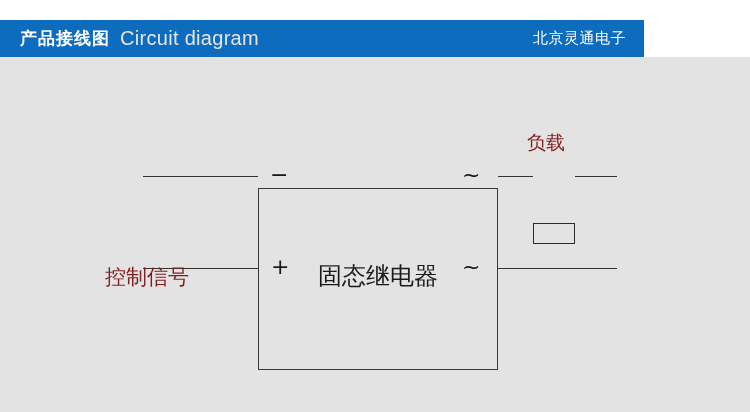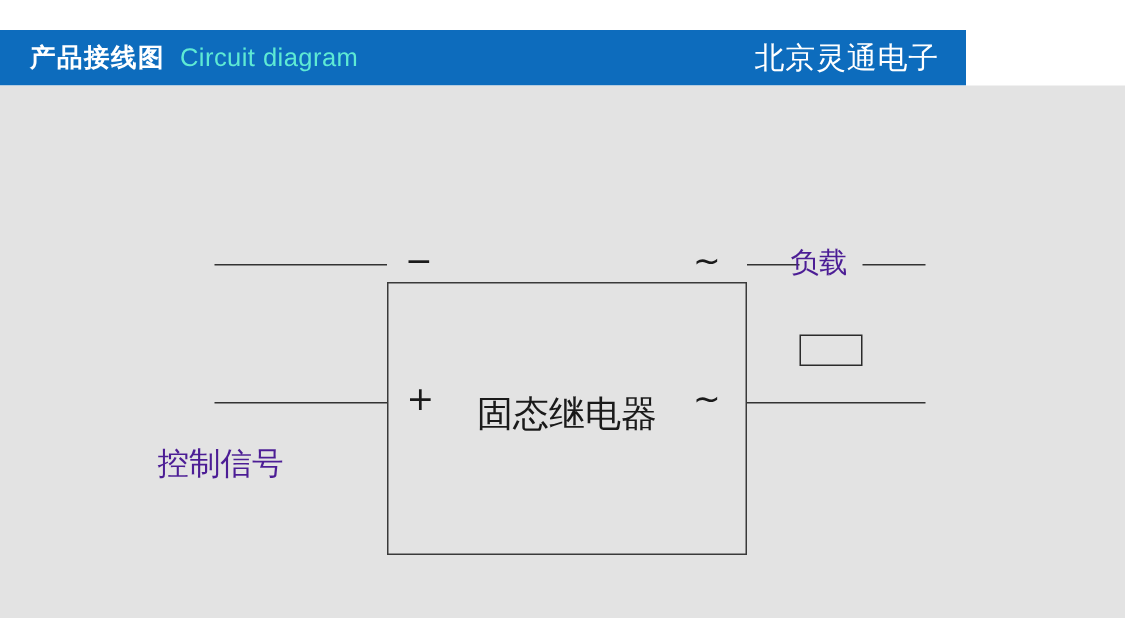--- a/index.html
+++ b/index.html
@@ -42,39 +42,39 @@
     white-space: nowrap;
   }
   .title-cn {
     color: #ffffff;
     font-size: 17px;
     font-weight: bold;
     letter-spacing: 1px;
     font-family: "DejaVu Sans", "Liberation Sans", sans-serif;
   }
   .title-en {
-    color: #5eead4;
-    font-size: 17px;
+    color: #e5e5e5;
+    font-size: 20px;
     font-weight: normal;
     margin-left: 10px;
     letter-spacing: 0.3px;
     font-family: "Liberation Sans", "DejaVu Sans", sans-serif;
   }
   .header-right {
     position: absolute;
     right: 18px;
     top: 0;
     height: 37px;
     display: flex;
     align-items: center;
     white-space: nowrap;
   }
   .brand-cn {
     color: #ffffff;
-    font-size: 20px;
+    font-size: 15px;
     letter-spacing: 0.5px;
     font-family: "DejaVu Sans", "Liberation Sans", sans-serif;
   }
 
   
   .body-area {
     position: absolute;
     left: 0;
     top: 57px;
     width: 750px;
@@ -127,24 +127,23 @@
     font-size: 22px;
     color: #1a1a1a;
     font-family: "DejaVu Sans", "Liberation Sans", sans-serif;
     line-height: 1;
     white-space: nowrap;
   }
 
   .diagram-label {
     position: absolute;
     font-size: 21px;
-    color: #4c1d95;
+    color: #7f1d1d;
     font-family: "DejaVu Serif", "Liberation Serif", serif;
     white-space: nowrap;
-    margin-top: 32px;
   }
   .label-load {
     font-size: 19px;
   }
 </style>
 </head>
 <body>
 
 <div id="page">
 

